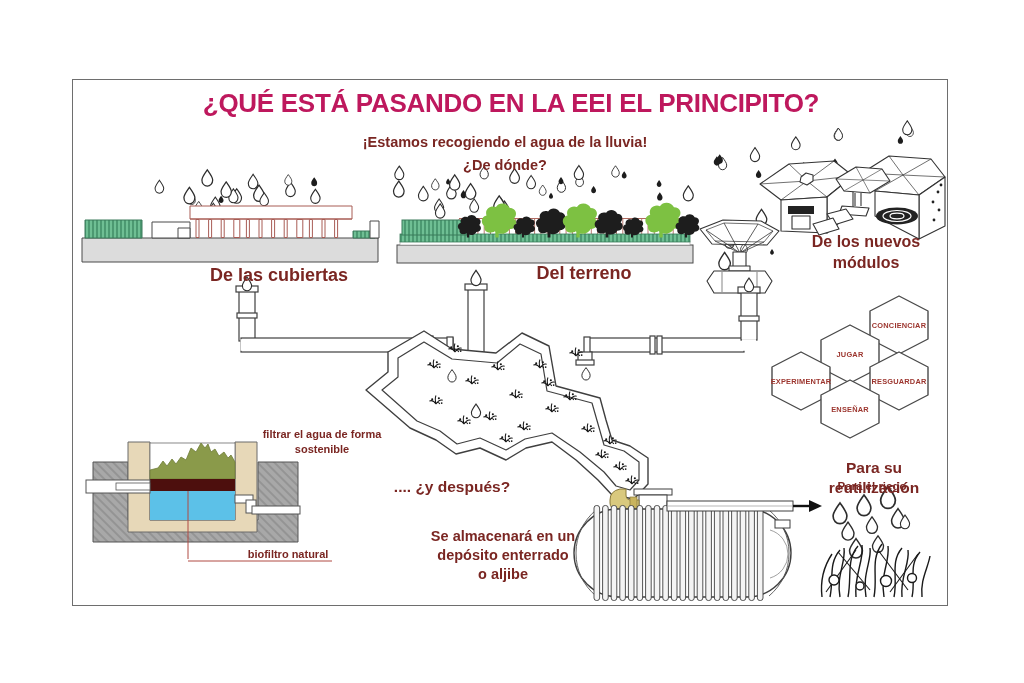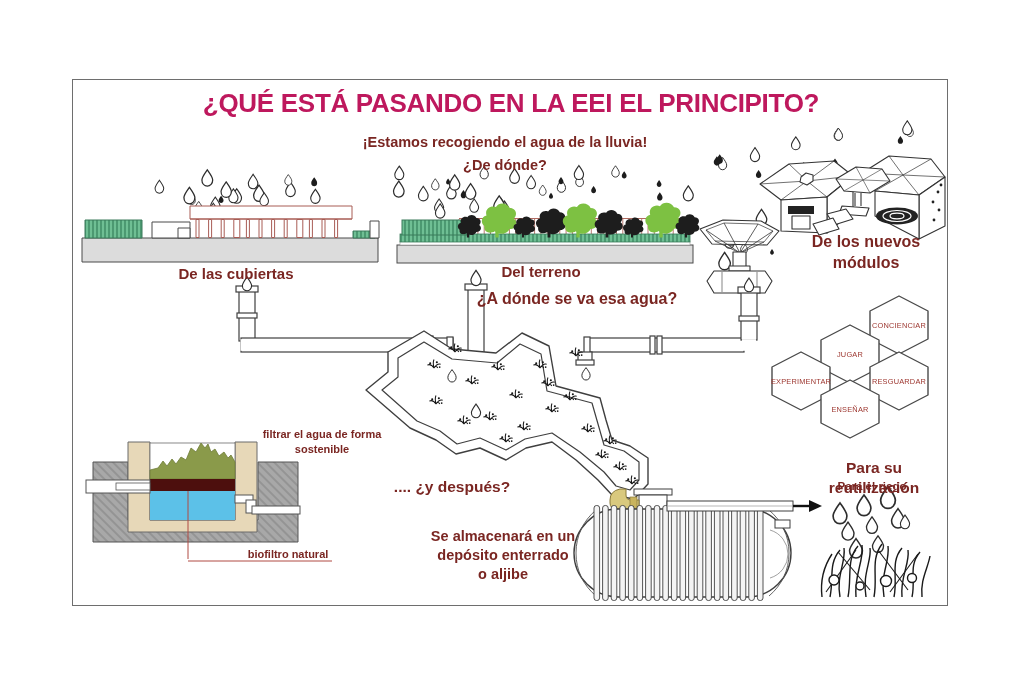--- a/index.html
+++ b/index.html
@@ -5,24 +5,24 @@
   html,body{margin:0;padding:0;background:#fff;}
   .stage{position:relative;width:1024px;height:683px;background:#fff;overflow:hidden;
          font-family:"Liberation Sans", sans-serif;}
   .frame{position:absolute;left:72px;top:79px;width:876px;height:527px;
          border:1.5px solid #6e6e6e;box-sizing:border-box;}
   svg.art{position:absolute;left:0;top:0;width:1024px;height:683px;}
   .t{position:absolute;color:#7a2622;font-weight:600;white-space:pre-line;text-align:center;
      transform:translateX(-50%);line-height:1.3;}
   .title{font-size:26px;font-weight:700;color:#be185d;letter-spacing:-0.3px;white-space:nowrap;}
   .intro{font-size:14.5px;line-height:1.6;}
-  .lbl{font-size:15px;}
+  .lbl{font-size:18px;margin-left:43px;}
   .big{font-size:16px;font-weight:700;}
   .small{font-size:11px;line-height:1.35;}
-  .hex{position:absolute;transform:translate(-50%,-50%);font-size:7.4px;font-weight:400;
+  .hex{position:absolute;transform:translate(-50%,-50%);font-size:7.4px;font-weight:700;
        color:#9c352e;white-space:nowrap;letter-spacing:0.2px;}
 </style>
 </head>
 <body>
 
 <div class="stage">
   <div class="frame"></div>
 
   <svg class="art" viewBox="0 0 1024 683">
     <defs>
@@ -457,21 +457,20 @@
         <use href="#dropO" transform="translate(749,284) scale(1)"></use>
       </g>
   </svg>
 
   <div class="t title" style="left:511px;top:87px;">¿QUÉ ESTÁ PASANDO EN LA EEI EL PRINCIPITO?</div>
   <div class="t intro" style="left:505px;top:131px;">¡Estamos recogiendo el agua de la lluvia!
 ¿De dónde?</div>
 
   <div class="t lbl" style="left:236px;top:264px;">De las cubiertas</div>
   <div class="t lbl" style="left:541px;top:262px;">Del terreno</div>
-  <div class="t big" style="left:577px;top:289px;">¿A dónde se va esa agua?</div>
 
   <div class="t big" style="left:866px;top:232px;">De los nuevos módulos</div>
 
   <div class="t small" style="left:322px;top:427px;">filtrar el agua de forma
 sostenible</div>
   <div class="t small" style="left:288px;top:547px;font-size:11px;">biofiltro natural</div>
 
   <div class="t big" style="left:452px;top:477px;font-size:15.5px;">.... ¿y después?</div>
   <div class="t" style="left:503px;top:527px;font-size:14.5px;">Se almacenará en un
 depósito enterrado

